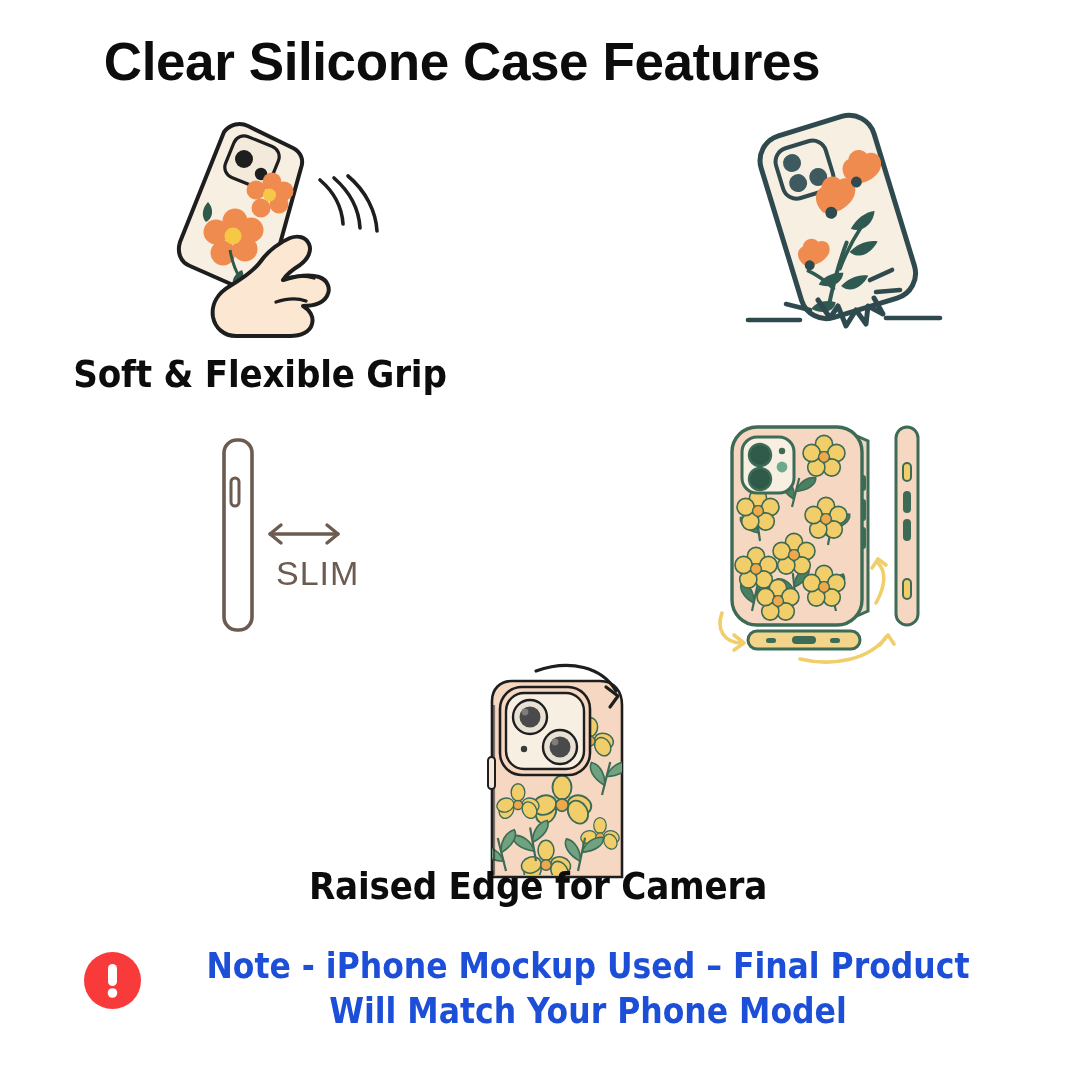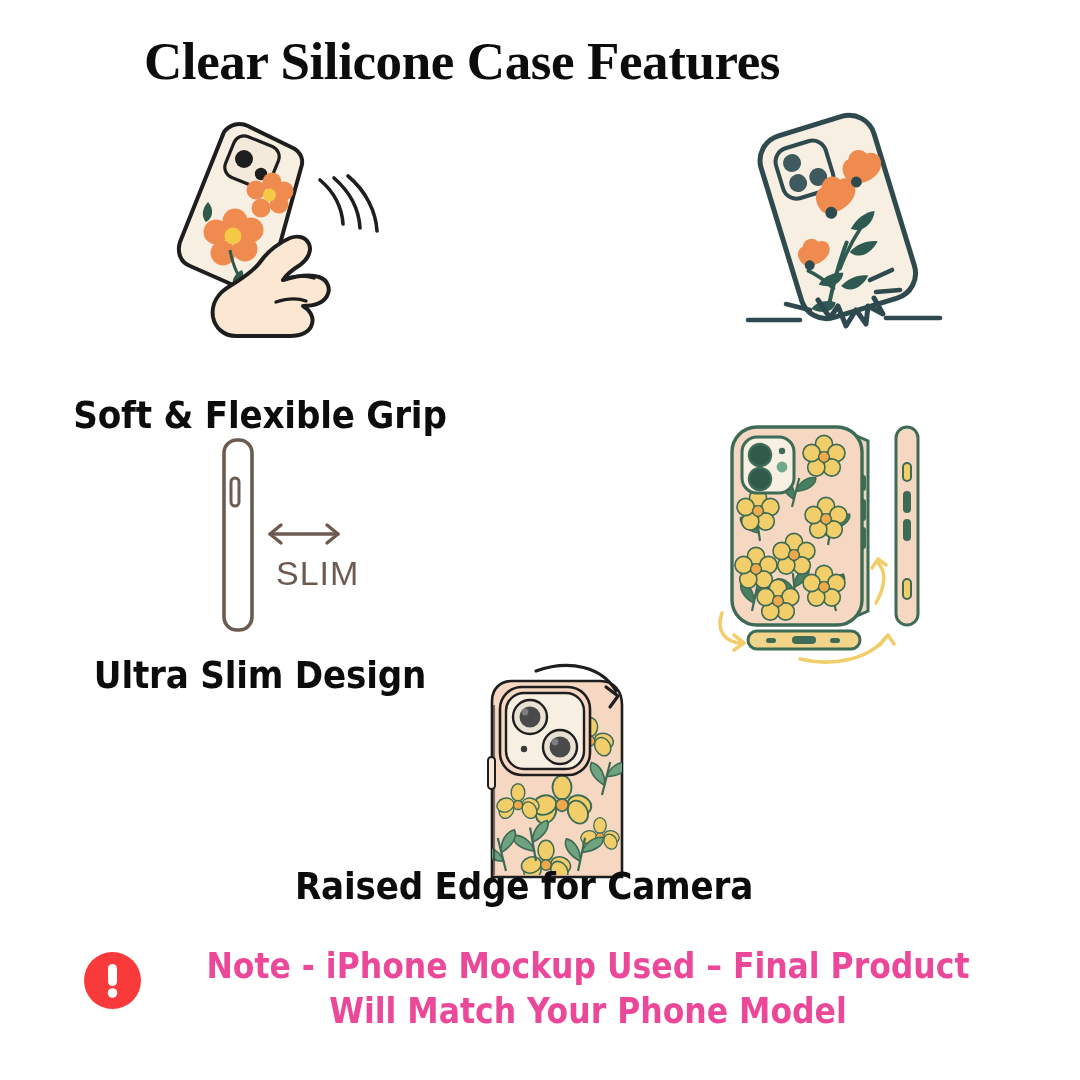--- a/index.html
+++ b/index.html
@@ -22,43 +22,43 @@
     background: #ffffff;
   }
 
   
   .title {
     position: absolute;
     left: 0;
     top: 34px;
     width: 924px;
     text-align: center;
-    font-family: Liberation Serif, serif;
+    font-family: Liberation Sans, sans-serif;
     font-weight: 700;
     font-size: 53px;
     letter-spacing: -0.4px;
     color: #0c0c0c;
     line-height: 1.05;
   }
   .feature-label {
     position: absolute;
     text-align: center;
     font-family: "DejaVu Sans Condensed", "Liberation Sans Narrow", "Liberation Sans", sans-serif;
     font-weight: 700;
     font-size: 38px;
     letter-spacing: -0.2px;
     color: #0c0c0c;
     white-space: nowrap;
     line-height: 1.1;
   }
-  #label-grip      { left: 10px;  top: 354px; width: 500px; margin-top: 41px; }
+  #label-grip      { left: 10px;  top: 354px; width: 500px; }
   #label-shock     { left: 575px; top: 344px; width: 500px; }
   #label-slim      { left: 10px;  top: 655px; width: 500px; }
   #label-ports     { left: 575px; top: 655px; width: 500px; }
-  #label-camera    { left: 174px; top: 866px; width: 700px; }
+  #label-camera    { left: 188px; top: 866px; width: 700px; }
 
   
   .note-wrap {
     position: absolute;
     left: 0;
     top: 944px;
     width: 1080px;
     text-align: center;
   }
   .note-badge {
@@ -70,21 +70,21 @@
   }
   .note-text {
     display: inline-block;
     width: 840px;
     margin-left: 96px;
     font-family: "DejaVu Sans Condensed", "Liberation Sans Narrow", "Liberation Sans", sans-serif;
     font-weight: 700;
     font-size: 35px;
     line-height: 1.28;
     letter-spacing: 0px;
-    color: #ec4899;
+    color: #1d4ed8;
     text-align: center;
   }
 
   
   .illus { position: absolute; }
   #illus-grip   { left: 120px; top: 118px;  width: 300px; height: 230px; }
   #illus-shock  { left: 700px; top: 110px;  width: 290px; height: 235px; }
   #illus-slim   { left: 188px; top: 430px;  width: 210px; height: 210px; }
   #illus-ports  { left: 700px; top: 415px;  width: 260px; height: 245px; }
   #illus-camera { left: 450px; top: 665px;  width: 250px; height: 200px; }
@@ -202,21 +202,20 @@
 
       <g stroke="#6B5B50" stroke-width="3.4" fill="none" stroke-linecap="round" stroke-linejoin="round">
         <line x1="82" y1="104" x2="150" y2="104"></line>
         <polyline points="93,95 82,104 93,113"></polyline>
         <polyline points="139,95 150,104 139,113"></polyline>
       </g>
 
       <text x="88" y="155" font-family="Liberation Sans, sans-serif" font-size="34" fill="#6B5B50" letter-spacing="1">SLIM</text>
     </svg>
   </div>
-  <div class="feature-label" id="label-slim">Ultra Slim Design</div>
 
   <div class="illus" id="illus-ports">
     <svg viewBox="0 0 260 245">
       <defs>
         <clipPath id="clipBack">
           <rect x="32" y="12" width="130" height="198" rx="25" ry="25"></rect>
         </clipPath>
         <g id="daisy">
           <circle cx="0" cy="-13" r="8.6" fill="#F2CE6A" stroke="#3D6B55" stroke-width="1.6"></circle>
           <circle cx="12.4" cy="-4" r="8.6" fill="#F2CE6A" stroke="#3D6B55" stroke-width="1.6"></circle>

